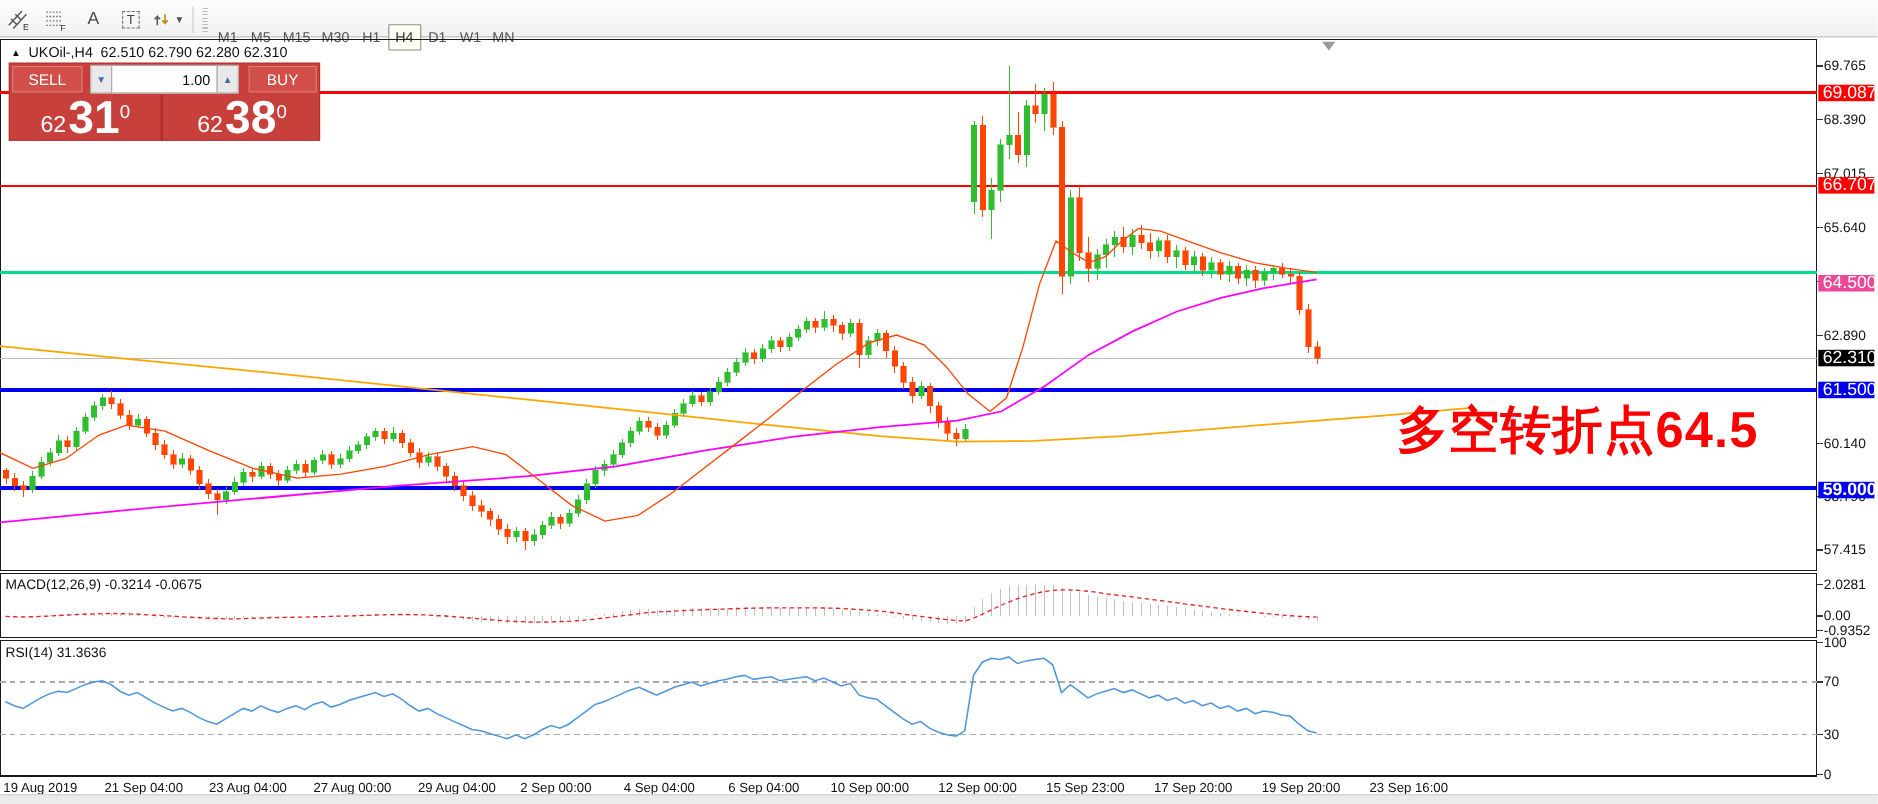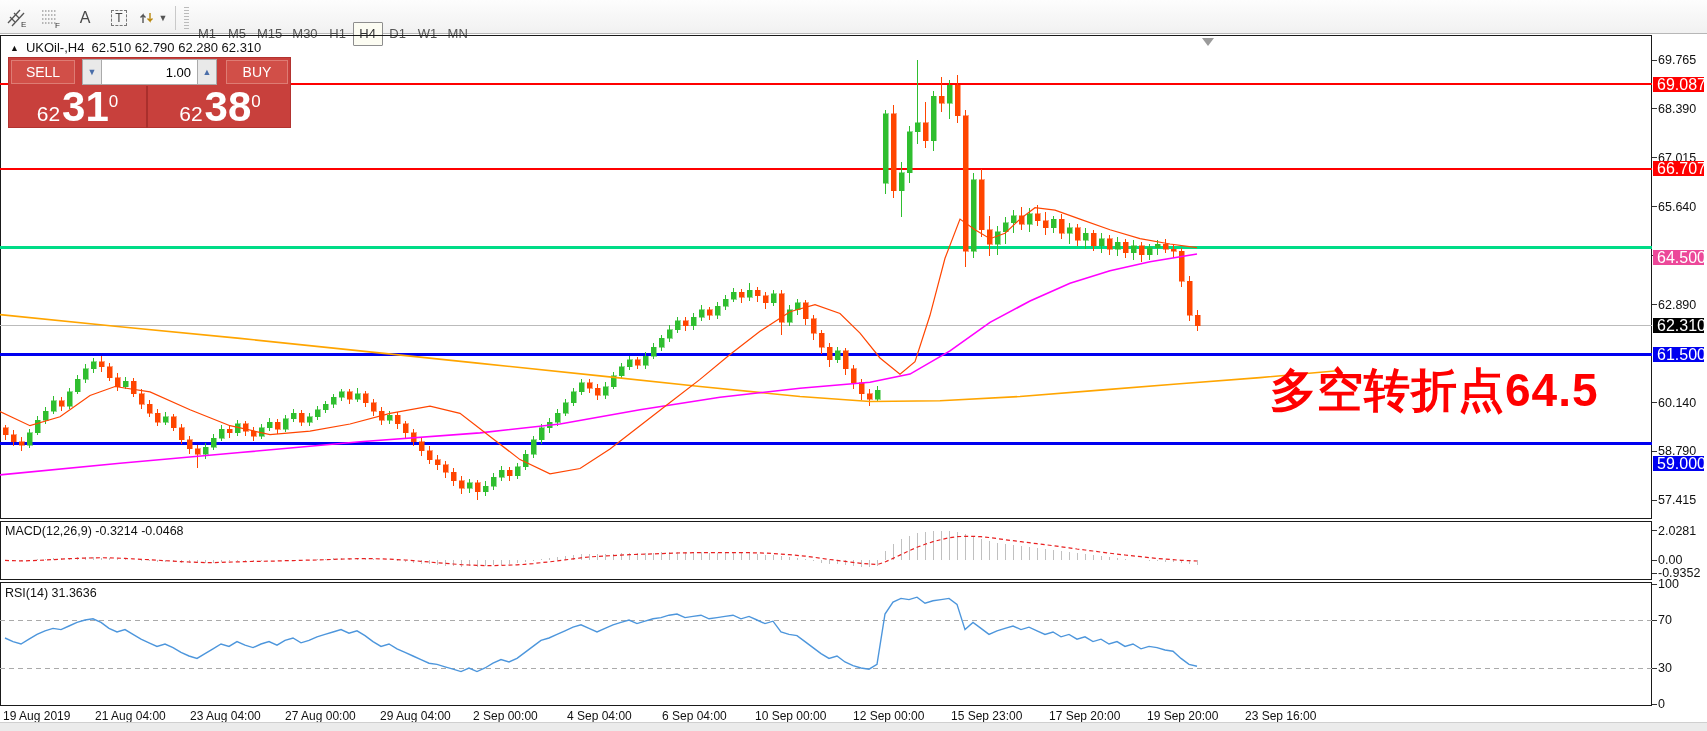--- a/index.html
+++ b/index.html
@@ -622,54 +622,54 @@
       <span class="tp-big">31</span>
       <span class="tp-sup">0</span>
     </div>
     <div class="tp-price tp-price-right">
       <span class="tp-sm">62</span>
       <span class="tp-big">38</span>
       <span class="tp-sup">0</span>
     </div>
   </div>
 
-  <div class="pane-label" style="top:524px;">MACD(12,26,9) -0.3214 -0.0468</div>
+  <div class="pane-label" style="top:524px;">MACD(12,26,9) -0.3214 -0.0675</div>
   <div class="pane-label" style="top:586px;">RSI(14) 31.3636</div>
 
   <div class="annotation">多空转折点64.5</div>
 
   <div id="price-axis">
       <div class="ax-label" style="top: 53px;">69.765</div>
       <div class="ax-label" style="top: 101.991px;">68.390</div>
       <div class="ax-label" style="top: 150.982px;">67.015</div>
       <div class="ax-label" style="top: 199.974px;">65.640</div>
       <div class="ax-label" style="top: 248.965px;">64.265</div>
       <div class="ax-label" style="top: 297.956px;">62.890</div>
       <div class="ax-label" style="top: 395.939px;">60.140</div>
       <div class="ax-label" style="top: 444.039px;">58.790</div>
       <div class="ax-label" style="top: 493.031px;">57.415</div>
       <div class="ax-badge" style="top: 76.6571px; background: rgb(255, 0, 0);">69.087</div>
       <div class="ax-badge" style="top: 161.457px; background: rgb(255, 0, 0);">66.707</div>
       <div class="ax-badge" style="top: 250px; background: #ec4899;">64.500</div>
       <div class="ax-badge" style="top: 318.122px; background: rgb(0, 0, 0);">62.310</div>
       <div class="ax-badge" style="top: 346.982px; background: rgb(0, 0, 240);">61.500</div>
-      <div class="ax-badge" style="top: 456px; background: rgb(0, 0, 240);">59.000</div>
+      <div class="ax-badge" style="top: 438px; background: rgb(0, 0, 240); font-weight: bold;">59.000</div>
     </div>
   <div id="indicator-axis">
       <div class="ax-label" style="top: 523.998px;">2.0281</div>
       <div class="ax-label" style="top: 553px;">0.00</div>
       <div class="ax-label" style="top: 566.373px;">-0.9352</div>
       <div class="ax-label" style="top: 577px;">100</div>
       <div class="ax-label" style="top: 613px;">70</div>
       <div class="ax-label" style="top: 661px; text-align: center;">30</div>
       <div class="ax-label" style="top: 697px;">0</div>
     </div>
   <div id="date-axis">
       <div class="date-label" style="left: 3px;">19 Aug 2019</div>
-      <div class="date-label" style="left: 95px;">21 Aug 04:00</div>
+      <div class="date-label" style="left: 95px;">21 Sep 04:00</div>
       <div class="date-label" style="left: 190px;">23 Aug 04:00</div>
       <div class="date-label" style="left: 285px;">27 Aug 00:00</div>
       <div class="date-label" style="left: 380px;">29 Aug 04:00</div>
       <div class="date-label" style="left: 473px;">2 Sep 00:00</div>
       <div class="date-label" style="left: 567px;">4 Sep 04:00</div>
       <div class="date-label" style="left: 662px;">6 Sep 04:00</div>
       <div class="date-label" style="left: 755px;">10 Sep 00:00</div>
       <div class="date-label" style="left: 853px;">12 Sep 00:00</div>
       <div class="date-label" style="left: 951px;">15 Sep 23:00</div>
       <div class="date-label" style="left: 1049px;">17 Sep 20:00</div>

